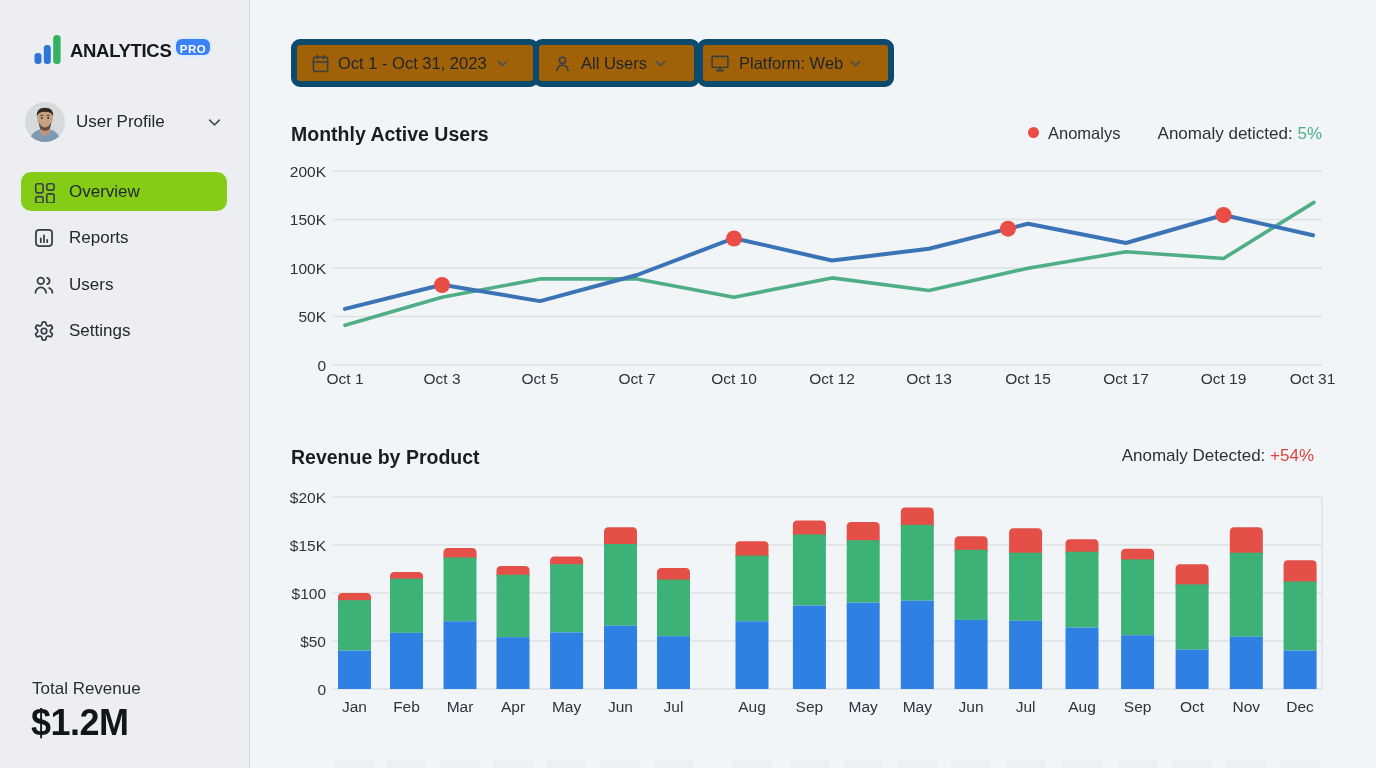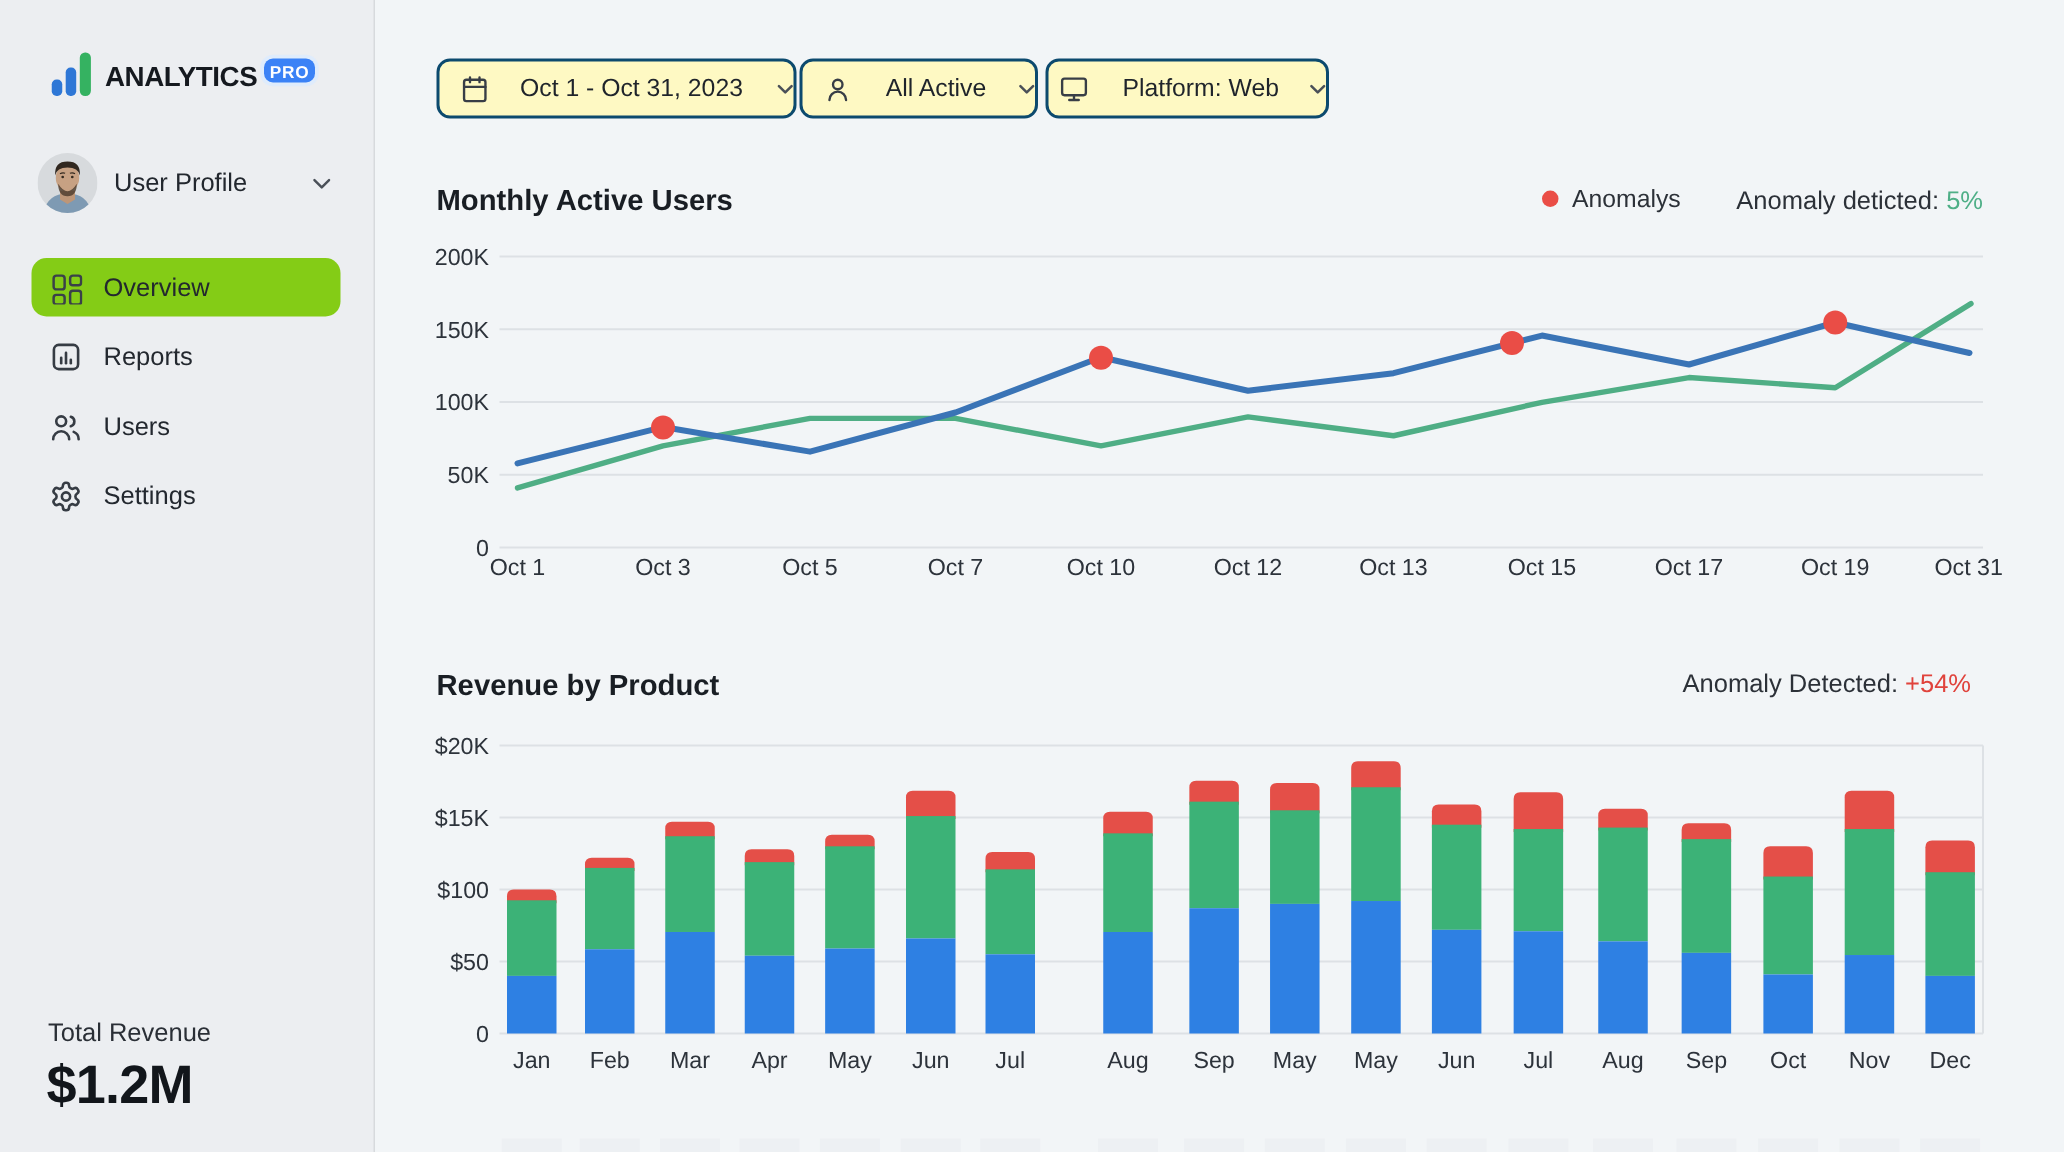--- a/index.html
+++ b/index.html
@@ -11,21 +11,21 @@
   #logo-text{position:absolute;left:70px;top:40px;font-size:18.5px;font-weight:bold;color:#15191f;letter-spacing:-.3px;z-index:3;}
   #pro{position:absolute;left:176px;top:39px;width:34px;height:16px;background:#3b82f6;border-radius:6px;box-shadow:0 0 0 2.5px rgba(222,235,252,.95);color:#fff;font-size:11.5px;font-weight:bold;text-align:center;line-height:21px;letter-spacing:.5px;}
   #userprofile{position:absolute;left:76px;top:112px;font-size:17px;color:#22272e;}
   .nav-item{position:absolute;left:21px;width:206px;height:39px;border-radius:10px;}
   .nav-item.sel{background:#84cc16;}
   .nav-label{position:absolute;left:48px;top:50%;transform:translateY(-50%);font-size:17px;color:#23282f;}
   .nav-ico{position:absolute;left:12px;top:50%;transform:translateY(-50%);}
   #totrev{position:absolute;left:32px;top:679px;font-size:17px;color:#2a2f36;}
   #bigrev{position:absolute;left:31px;top:702px;font-size:36px;font-weight:bold;color:#12161b;letter-spacing:-.5px;}
   
-  .fbtn{position:absolute;top:39px;height:36px;background:#fef9c3;border:2px solid #0c4a6e;border-radius:9px;display:flex;align-items:center;font-size:16.5px;color:#1f242b;justify-content:space-between;}
+  .fbtn{position:absolute;top:39px;height:36px;background:#a16207;border:6px solid #0c4a6e;border-radius:9px;display:flex;align-items:center;font-size:16.5px;color:#1f242b;}
   .fbtn svg{flex:0 0 auto;}
   
   .h1{position:absolute;font-size:19.5px;font-weight:bold;color:#191e24;}
   .legend{position:absolute;font-size:16.5px;color:#2c3138;white-space:nowrap;}
   .green{color:#4faf87;}
   .red{color:#e0433c;}
 </style>
 </head>
 <body>
 <div id="page">
@@ -109,21 +109,21 @@
     <span style="margin-left:8px">Oct 1 - Oct 31, 2023</span>
     <svg style="margin-left:10px" width="11" height="7" viewBox="0 0 13 8">
         <path d="M1.5 1.5 L6.5 6.5 L11.5 1.5" fill="none" stroke="#4a5058" stroke-width="2" stroke-linecap="round" stroke-linejoin="round"></path>
       </svg>
   </div>
   <div class="fbtn" style="left:533px;width:141px;padding-left:14px;">
     <svg width="19" height="19" viewBox="0 0 24 24" fill="none" stroke="#383e46" stroke-width="2" stroke-linecap="round" stroke-linejoin="round">
         <circle cx="12" cy="8" r="4"></circle>
         <path d="M5 21 a7 7 0 0 1 14 0"></path>
       </svg>
-    <span style="margin-left:9px">All Active</span>
+    <span style="margin-left:9px">All Users</span>
     <svg style="margin-left:8px" width="11" height="7" viewBox="0 0 13 8">
         <path d="M1.5 1.5 L6.5 6.5 L11.5 1.5" fill="none" stroke="#4a5058" stroke-width="2" stroke-linecap="round" stroke-linejoin="round"></path>
       </svg>
   </div>
   <div class="fbtn" style="left:697px;width:178px;padding-left:7px;">
     <svg width="20" height="19" viewBox="0 0 24 24" fill="none" stroke="#383e46" stroke-width="2" stroke-linecap="round" stroke-linejoin="round">
         <rect x="2" y="3" width="20" height="14" rx="2"></rect>
         <path d="M8 21h8M12 17v4"></path>
       </svg>
     <span style="margin-left:9px">Platform: Web</span>

